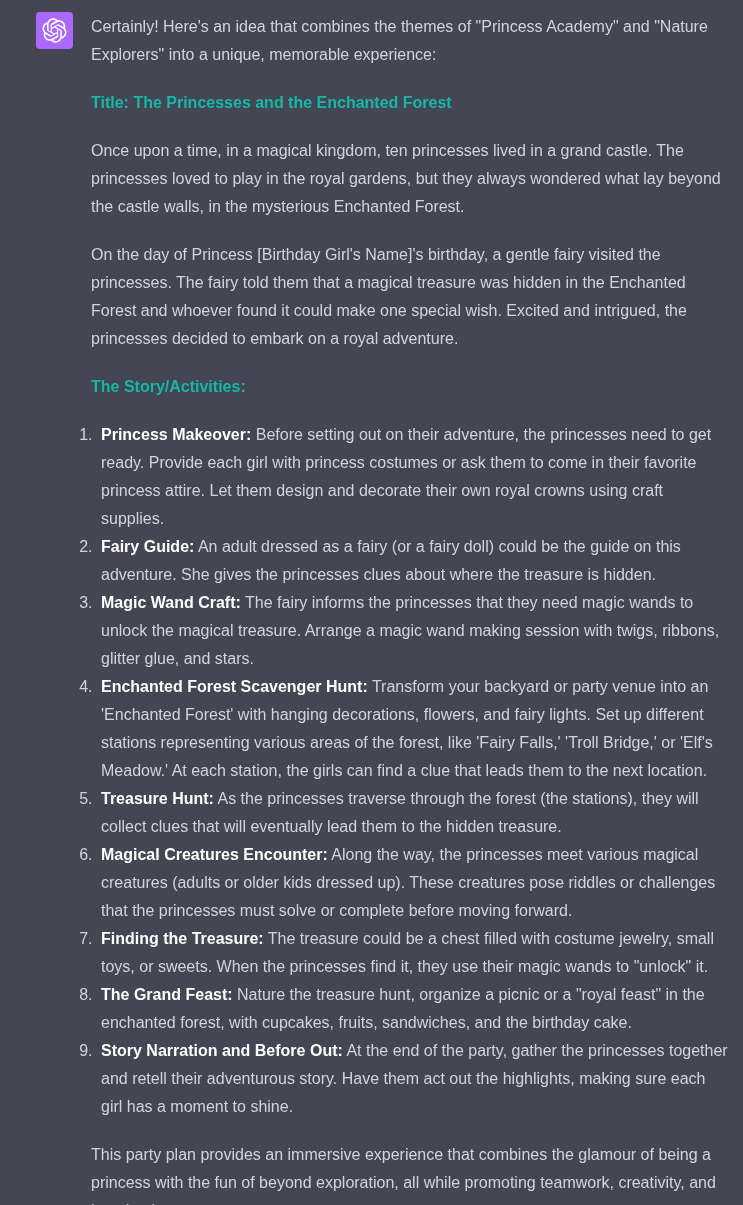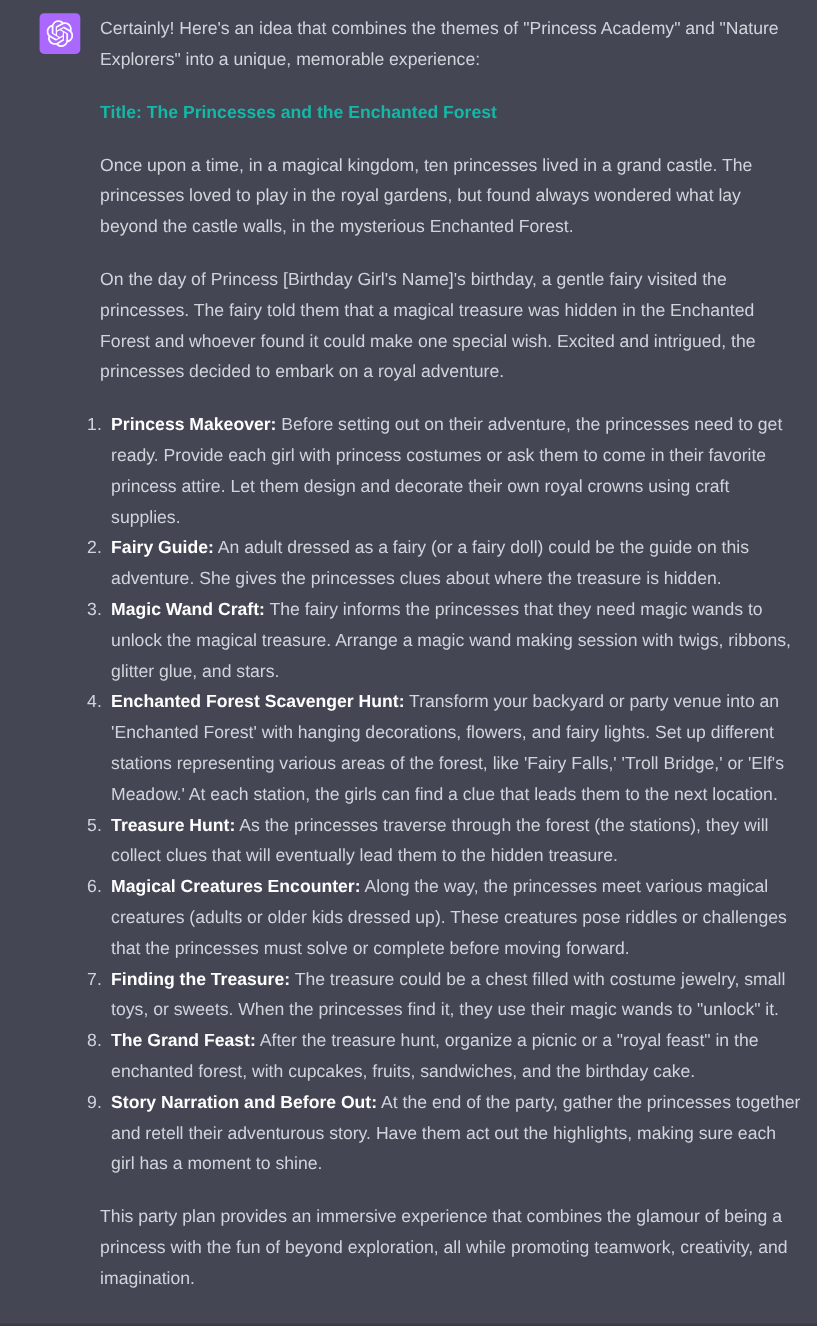--- a/index.html
+++ b/index.html
@@ -62,32 +62,33 @@
     <svg viewBox="0 0 41 41" fill="#ffffff" xmlns="http://www.w3.org/2000/svg" aria-hidden="true">
       <path d="M37.5324 16.8707C37.9808 15.5241 38.1363 14.0974 37.9886 12.6859C37.8409 11.2744 37.3934 9.91076 36.676 8.68622C35.6126 6.83404 33.9882 5.3676 32.0373 4.4985C30.0864 3.62941 27.9098 3.40259 25.8215 3.85078C24.8796 2.7893 23.7219 1.94125 22.4257 1.36341C21.1295 0.785575 19.7249 0.491269 18.3058 0.500197C16.1708 0.495044 14.0893 1.16803 12.3614 2.42214C10.6335 3.67624 9.34853 5.44666 8.6917 7.47815C7.30085 7.76286 5.98686 8.3414 4.8377 9.17505C3.68854 10.0087 2.73073 11.0782 2.02839 12.312C0.956464 14.1591 0.498905 16.2988 0.721698 18.4228C0.944492 20.5467 1.83612 22.5449 3.268 24.1293C2.81966 25.4759 2.66413 26.9026 2.81182 28.3141C2.95951 29.7256 3.40701 31.0892 4.12437 32.3138C5.18791 34.1659 6.8123 35.6322 8.76321 36.5013C10.7141 37.3704 12.8907 37.5973 14.9789 37.1492C15.9208 38.2107 17.0786 39.0587 18.3747 39.6366C19.6709 40.2144 21.0755 40.5087 22.4946 40.4998C24.6307 40.5054 26.7133 39.8321 28.4418 38.5772C30.1704 37.3223 31.4556 35.5506 32.1119 33.5179C33.5027 33.2332 34.8167 32.6547 35.9659 31.821C37.115 30.9874 38.0728 29.9178 38.7752 28.684C39.8458 26.8371 40.3023 24.6979 40.0789 22.5748C39.8556 20.4517 38.9639 18.4544 37.5324 16.8707ZM22.4978 37.8849C20.7443 37.8874 19.0459 37.2733 17.6994 36.1501C17.7601 36.117 17.8666 36.0586 17.936 36.0161L25.9004 31.4156C26.1003 31.3019 26.2663 31.137 26.3813 30.9378C26.4964 30.7386 26.5563 30.5124 26.5549 30.2825V19.0542L29.9213 20.998C29.9389 21.0068 29.9541 21.0198 29.9656 21.0359C29.977 21.052 29.9842 21.0707 29.9867 21.0902V30.3889C29.9842 32.375 29.1946 34.2791 27.7909 35.6841C26.3872 37.0892 24.4838 37.8806 22.4978 37.8849ZM6.39227 31.0064C5.51397 29.4888 5.19742 27.7107 5.49804 25.9832C5.55718 26.0187 5.66048 26.0818 5.73461 26.1244L13.699 30.7248C13.8975 30.8408 14.1233 30.902 14.3532 30.902C14.583 30.902 14.8088 30.8408 15.0073 30.7248L24.731 25.1103V28.9979C24.7321 29.0177 24.7283 29.0376 24.7199 29.0556C24.7115 29.0736 24.6988 29.0893 24.6829 29.1012L16.6317 33.7497C14.9096 34.7416 12.8643 35.0097 10.9447 34.4954C9.02506 33.9811 7.38785 32.7263 6.39227 31.0064ZM4.29707 13.6194C5.17156 12.0998 6.55279 10.9364 8.19885 10.3327C8.19885 10.4013 8.19491 10.5228 8.19491 10.6071V19.808C8.19351 20.0378 8.25334 20.2638 8.36823 20.4629C8.48312 20.6619 8.64893 20.8267 8.84863 20.9404L18.5723 26.5542L15.206 28.4979C15.1894 28.5089 15.1703 28.5155 15.1505 28.5173C15.1307 28.5191 15.1107 28.516 15.0924 28.5082L7.04046 23.8557C5.32135 22.8601 4.06716 21.2235 3.55289 19.3046C3.03862 17.3858 3.30624 15.3413 4.29707 13.6194ZM31.955 20.0556L22.2312 14.4411L25.5976 12.4981C25.6142 12.4872 25.6333 12.4805 25.6531 12.4787C25.6729 12.4769 25.6928 12.4801 25.7111 12.4879L33.7631 17.1364C34.9967 17.849 36.0017 18.8982 36.6606 20.1613C37.3194 21.4244 37.6047 22.849 37.4832 24.2684C37.3617 25.6878 36.8382 27.0432 35.9743 28.1759C35.1103 29.3086 33.9415 30.1717 32.6047 30.6641C32.6047 30.5947 32.6047 30.4733 32.6047 30.3889V21.188C32.6066 20.9586 32.5474 20.7328 32.4332 20.5338C32.319 20.3348 32.154 20.1698 31.955 20.0556ZM35.3055 15.0128C35.2464 14.9765 35.1431 14.9142 35.069 14.8717L27.1045 10.2712C26.906 10.1554 26.6803 10.0943 26.4504 10.0943C26.2206 10.0943 25.9948 10.1554 25.7963 10.2712L16.0726 15.8858V11.9982C16.0715 11.9783 16.0753 11.9585 16.0837 11.9405C16.0921 11.9225 16.1048 11.9068 16.1207 11.8949L24.1719 7.25025C25.4053 6.53903 26.8158 6.19376 28.2383 6.25482C29.6608 6.31589 31.0364 6.78077 32.2044 7.59508C33.3723 8.40939 34.2842 9.53945 34.8334 10.8531C35.3826 12.1667 35.5464 13.6095 35.3055 15.0128ZM14.2424 21.9419L10.8752 19.9981C10.8576 19.9893 10.8423 19.9763 10.8309 19.9602C10.8195 19.9441 10.8122 19.9254 10.8098 19.9058V10.6071C10.8107 9.18295 11.2173 7.78848 11.9819 6.58696C12.7466 5.38544 13.8377 4.42659 15.1275 3.82264C16.4173 3.21869 17.8524 2.99464 19.2649 3.1767C20.6775 3.35876 22.0089 3.93941 23.1034 4.85067C23.0427 4.88379 22.937 4.94215 22.8668 4.98473L14.9024 9.58517C14.7025 9.69878 14.5366 9.86356 14.4215 10.0626C14.3065 10.2616 14.2466 10.4877 14.2479 10.7175L14.2424 21.9419ZM16.071 17.9991L20.4018 15.4978L24.7325 17.9975V22.9985L20.4018 25.4983L16.071 22.9985V17.9991Z"></path>
     </svg>
   </div>
 
   <div class="content">
     <p>Certainly! Here's an idea that combines the themes of "Princess Academy" and "Nature Explorers" into a unique, memorable experience:</p>
 
     <p class="bold-heading">Title: The Princesses and the Enchanted Forest</p>
 
-    <p>Once upon a time, in a magical kingdom, ten princesses lived in a grand castle. The princesses loved to play in the royal gardens, but found always wondered what lay beyond the castle walls, in the mysterious Enchanted Forest.</p>
+    <p>Once upon a time, in a magical kingdom, ten princesses lived in a grand castle. The princesses loved to play in the royal gardens, but they always wondered what lay beyond the castle walls, in the mysterious Enchanted Forest.</p>
 
     <p>On the day of Princess [Birthday Girl's Name]'s birthday, a gentle fairy visited the princesses. The fairy told them that a magical treasure was hidden in the Enchanted Forest and whoever found it could make one special wish. Excited and intrigued, the princesses decided to embark on a royal adventure.</p>
 
+    <p class="bold-heading">The Story/Activities:</p>
 
     <ol class="activities">
       <li><strong>Princess Makeover:</strong><span> Before setting out on their adventure, the princesses need to get ready. Provide each girl with princess costumes or ask them to come in their favorite princess attire. Let them design and decorate their own royal crowns using craft supplies.</span></li>
       <li><strong>Fairy Guide:</strong><span> An adult dressed as a fairy (or a fairy doll) could be the guide on this adventure. She gives the princesses clues about where the treasure is hidden.</span></li>
       <li><strong>Magic Wand Craft:</strong><span> The fairy informs the princesses that they need magic wands to unlock the magical treasure. Arrange a magic wand making session with twigs, ribbons, glitter glue, and stars.</span></li>
       <li><strong>Enchanted Forest Scavenger Hunt:</strong><span> Transform your backyard or party venue into an 'Enchanted Forest' with hanging decorations, flowers, and fairy lights. Set up different stations representing various areas of the forest, like 'Fairy Falls,' 'Troll Bridge,' or 'Elf's Meadow.' At each station, the girls can find a clue that leads them to the next location.</span></li>
       <li><strong>Treasure Hunt:</strong><span> As the princesses traverse through the forest (the stations), they will collect clues that will eventually lead them to the hidden treasure.</span></li>
       <li><strong>Magical Creatures Encounter:</strong><span> Along the way, the princesses meet various magical creatures (adults or older kids dressed up). These creatures pose riddles or challenges that the princesses must solve or complete before moving forward.</span></li>
       <li><strong>Finding the Treasure:</strong><span> The treasure could be a chest filled with costume jewelry, small toys, or sweets. When the princesses find it, they use their magic wands to "unlock" it.</span></li>
-      <li><strong>The Grand Feast:</strong><span> After the treasure hunt, organize a picnic or a "royal feast" in the enchanted forest, with cupcakes, fruits, sandwiches, and the birthday cake.</span></li>
+      <li><strong>The Grand Feast:</strong><span> Nature the treasure hunt, organize a picnic or a "royal feast" in the enchanted forest, with cupcakes, fruits, sandwiches, and the birthday cake.</span></li>
       <li><strong>Story Narration and Before Out:</strong><span> At the end of the party, gather the princesses together and retell their adventurous story. Have them act out the highlights, making sure each girl has a moment to shine.</span></li>
     </ol>
 
     <p>This party plan provides an immersive experience that combines the glamour of being a princess with the fun of beyond exploration, all while promoting teamwork, creativity, and imagination.</p>
   </div>
 </div>
 
 </body></html>

